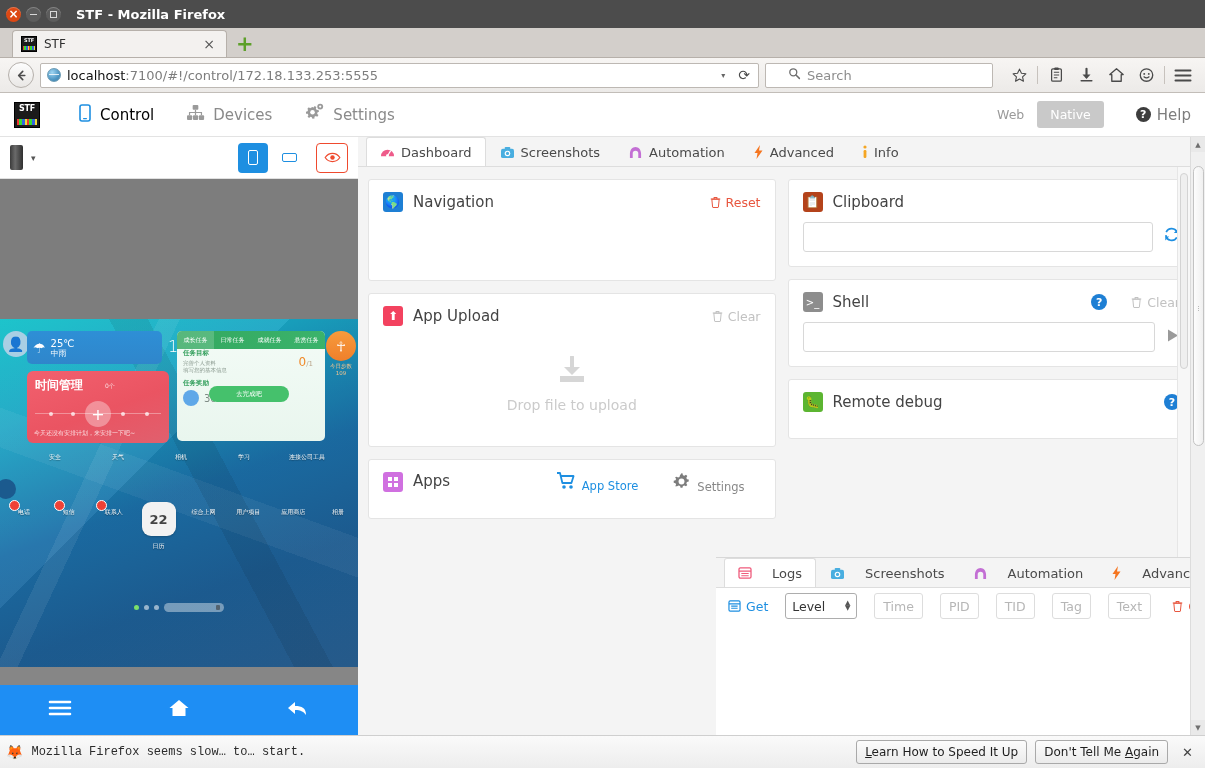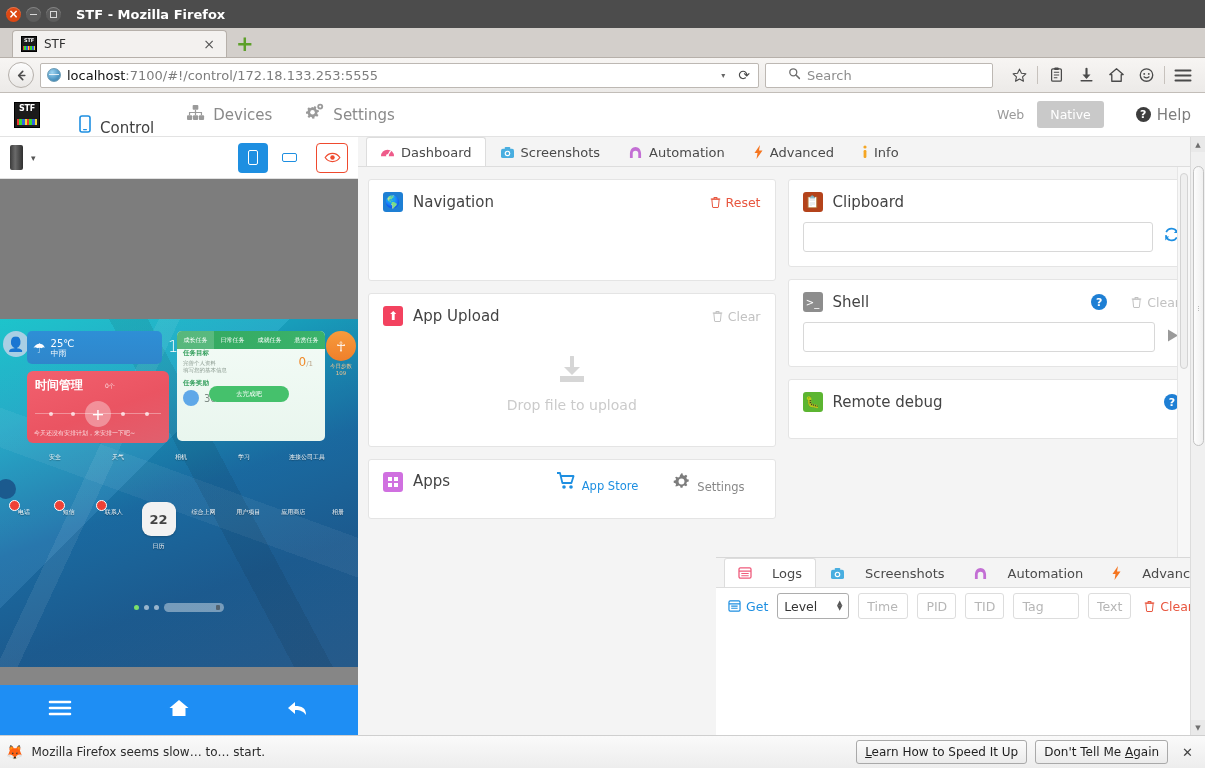--- a/index.html
+++ b/index.html
@@ -94,21 +94,21 @@
     height: 44px; background:#fff; border-bottom:1px solid #e3e3e3;
     display:flex; align-items:center; padding:0 14px; flex:0 0 44px; gap: 0;
   }
   .stf-logo {
     width:26px; height:26px; background:#1b1b1b; border:1px solid #000; margin-right:22px;
     display:flex; flex-direction:column; justify-content:space-between; padding:2px;
   }
   .stf-logo .lbl{ color:#fff; font-size:8px; line-height:8px; text-align:center; font-weight:bold; letter-spacing:-.3px;}
   .stf-logo .bars{ display:block; height:6px; background:linear-gradient(90deg,#e33 0 12%,#3d3 12% 25%,#36d 25% 38%,#ed3 38% 50%,#e33 50% 62%,#3d3 62% 75%,#36d 75% 88%,#ed3 88% 100%); }
   .stf-nav-item { display:flex; align-items:center; gap:8px; padding: 0 16px; height:44px; font-size:15px; color:#8a8a8a; }
-  .stf-nav-item.active { color:#404040;align-items:flex-end; }
+  .stf-nav-item.active { color:#000000; }
   .stf-nav-spacer { flex:1; }
   .seg { display:flex; align-items:center; }
   .seg-btn { padding: 6px 13px; font-size:12.5px; color:#9a9a9a; border-radius:3px; }
   .seg-btn.active { background:#c9c9c9; color:#fff; }
   .help-link { display:flex; align-items:center; gap:6px; margin-left:32px; font-size:15px; color:#7d7d7d; }
   .qmark { width:15px; height:15px; border-radius:50%; background:#3d3d3d; color:#fff; font-size:11px; font-weight:bold; display:flex; align-items:center; justify-content:center; }
 
   
   .main-split { flex: 1 1 auto; display:flex; min-height:0; position:relative; }
 
@@ -251,21 +251,21 @@
   .apps-act.grey { color:#888; }
 
   
   .bottom-panel {
     position:absolute; left:358px; right:0; bottom:0; height:178px;
     background:#f4f4f4; border-top:1px solid #d8d8d8; display:flex; flex-direction:column; z-index:5;
   }
   .bp-tabs { height:30px; flex:0 0 30px; display:flex; align-items:flex-end; padding-left:8px; border-bottom:1px solid #ddd;}
   .bp-tabs .tb { display:flex; align-items:center; gap:20px; height:29px; padding:0 13px; font-size:13px; color:#4a4a4a; border:1px solid transparent; border-bottom:none;}
   .bp-tabs .tb.active { background:#fff; border-color:#ddd; border-radius:3px 3px 0 0; }
-  .bp-toolbar { height:36px; flex:0 0 36px; background:#fff; display:flex; align-items:center; gap:9px; padding:0 12px; }
+  .bp-toolbar { height:36px; flex:0 0 36px; background:#fff; display:flex; align-items:center; gap:17px; padding:0 12px; }
   .bp-get { display:flex; align-items:center; gap:5px; color:#1e8fe1; font-size:12.5px; }
   .sel {
     height:26px; border:1px solid #adadad; border-radius:3px; background:#fff; min-width:72px;
     display:flex; align-items:center; padding:0 6px; font-size:12.5px; color:#333; gap:8px;
   }
   .sel .arrows { margin-left:auto; display:flex; flex-direction:column; line-height:5px; font-size:7px; color:#555; }
   .tin { height:26px; border:1px solid #ddd; border-radius:3px; background:#fff; display:flex; align-items:center; padding:0 8px; font-size:12.5px; color:#b6b6b6; }
   .tin.time { width:76px; }
   .tin.pid  { width:56px; }
   .tin.tid  { width:56px; }
@@ -293,21 +293,21 @@
     position:absolute; right:15px; top:30px; bottom:178px; width:13px; background:#f7f7f7; border-left:1px solid #e6e6e6; z-index:6;
   }
   .vsi-thumb { position:absolute; left:2px; right:2px; top:6px; height:196px; border-radius:6px; background:#efefef; border:1px solid #d3d3d3; }
 
   
   .notif {
     height:33px; flex:0 0 33px; background:linear-gradient(#fafafa,#ededed); border-top:1px solid #cfcfcf;
     display:flex; align-items:center; gap:8px; padding:0 6px; font-size:12px; color:#2b2b2b;
   }
   .notif .droid { color:#6ab04c; font-size:14px; }
-  .notif .msg { flex:1; }
+  .notif .msg { flex:1;font-family:Liberation Mono, monospace; }
   .nbtn {
     border:1px solid #a9a9a9; background:linear-gradient(#fcfcfc,#ebebeb); border-radius:3px;
     padding:4px 8px; font-size:12px; color:#1f1f1f;
   }
   .nbtn u { text-decoration:underline; }
   .notif .x { color:#444; font-size:13px; padding:0 6px; }
 </style>
 </head>
 <body>
 

